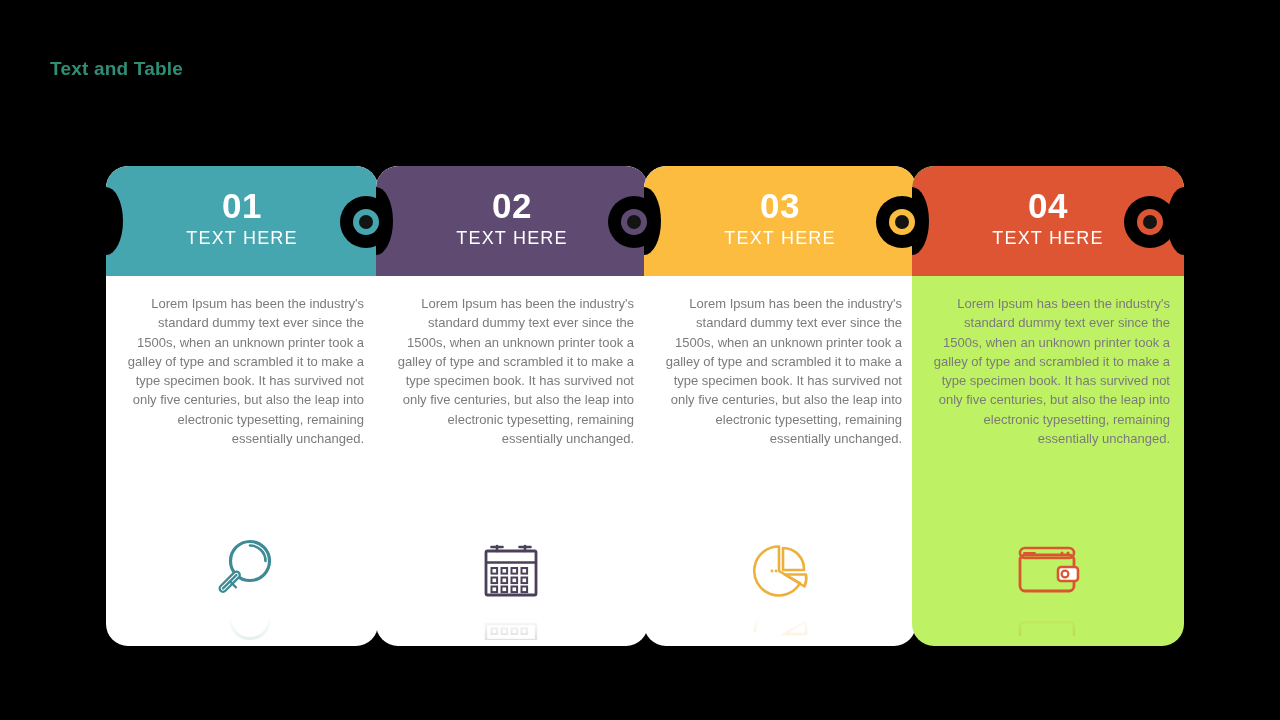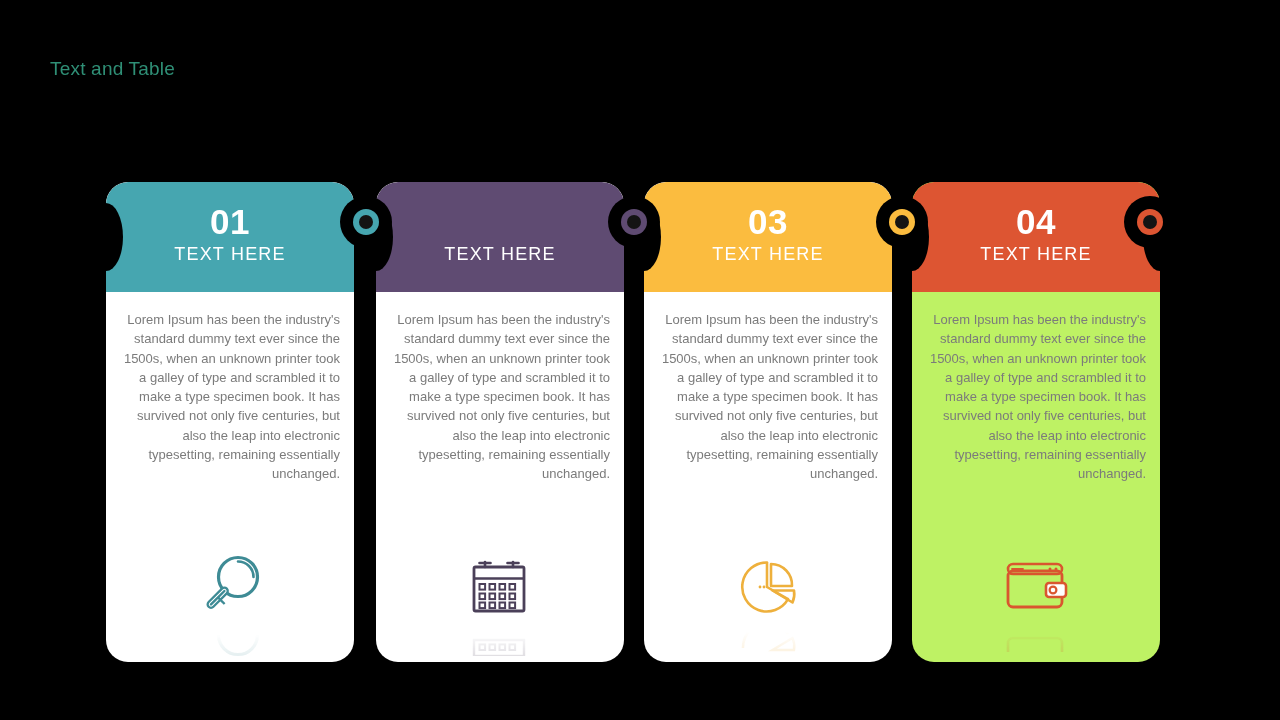--- a/index.html
+++ b/index.html
@@ -46,23 +46,24 @@
   .cards {
     position: absolute;
     left: 106px;
     top: 166px;
     width: 1078px;
     height: 480px;
   }
 
   .card {
     position: absolute;
-    top: 16px;
+    top: 0;
     width: 248px;
     height: 480px;
+    padding-left: 24px;
   }
   .card.c0 { left: 0px; }
   .card.c1 { left: 270px; }
   .card.c2 { left: 538px; }
   .card.c3 { left: 806px; }
 
   .card-body {
     position: absolute;
     left: 0;
     top: 0;
@@ -187,21 +188,21 @@
     display: flex;
     flex-direction: column;
     align-items: center;
   }
 </style>
 </head>
 <body>
 
 <div class="slide" style="background: rgb(0, 0, 0);">
 
-  <div class="eyebrow" style="color: rgb(47, 143, 118);">Text and Table</div>
+  <div class="eyebrow" style="color: rgb(47, 143, 118); font-weight: bold;">Text and Table</div>
 
   <div class="cards">
 
     <div class="card c0">
       <div class="card-body" style="background: rgb(255, 255, 255);">
         <div class="card-head" style="background: rgb(70, 166, 176);">
           <div class="notch"></div>
           <div class="num">01</div>
           <div class="label">TEXT HERE</div>
         </div>
@@ -226,20 +227,21 @@
             </span>
           </div>
         </div>
       </div>
     </div>
 
     <div class="card c1">
       <div class="card-body" style="background: rgb(255, 255, 255);">
         <div class="card-head" style="background: rgb(95, 75, 114);">
           <div class="notch"></div>
+          <div class="num">02</div>
           <div class="label">TEXT HERE</div>
         </div>
         <div class="para" style="color: rgb(123, 123, 123);">Lorem Ipsum has been the industry's standard dummy text ever since the 1500s, when an unknown printer took a galley of type and scrambled it to make a type specimen book. It has survived not only five centuries, but also the leap into electronic typesetting, remaining essentially unchanged.</div>
         <div class="icon-wrap">
           <div class="icon-stack">
             <span>
               <svg width="74" height="74" viewBox="0 0 74 74">
                 <path d="M22 17 L22 12" stroke="#4b4059" stroke-width="2.6" stroke-linecap="round"></path>
                 <path d="M16.5 13 L27.5 13" stroke="#4b4059" stroke-width="2.6" stroke-linecap="round"></path>
                 <path d="M50 17 L50 12" stroke="#4b4059" stroke-width="2.6" stroke-linecap="round"></path>

